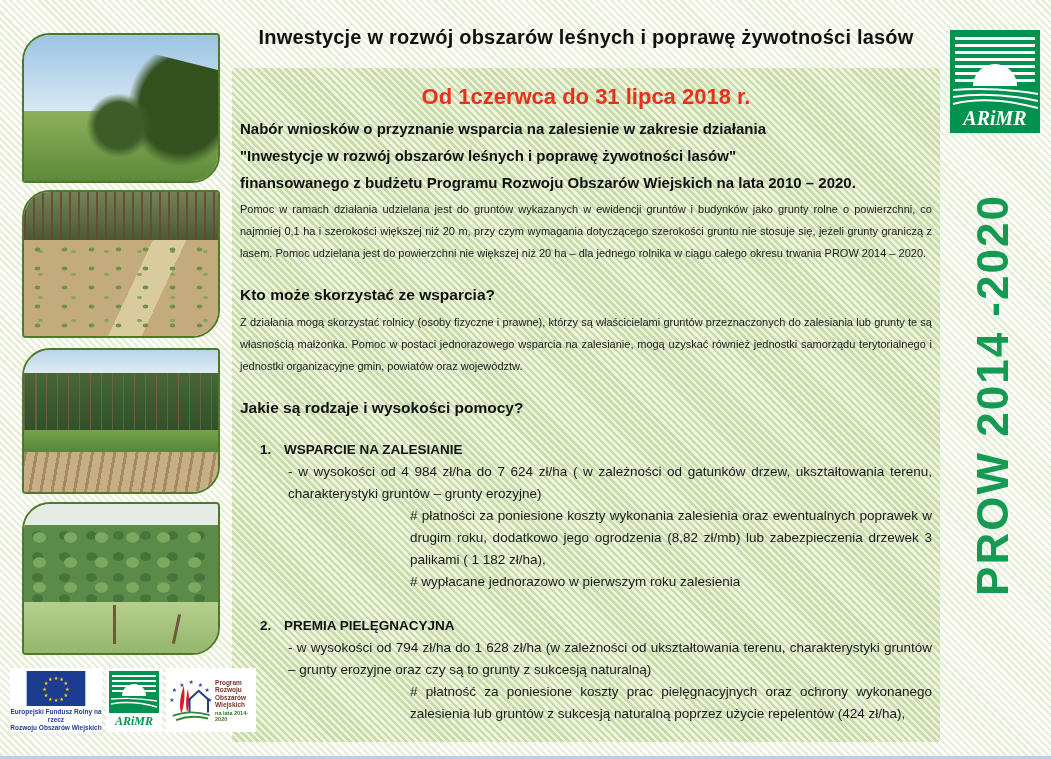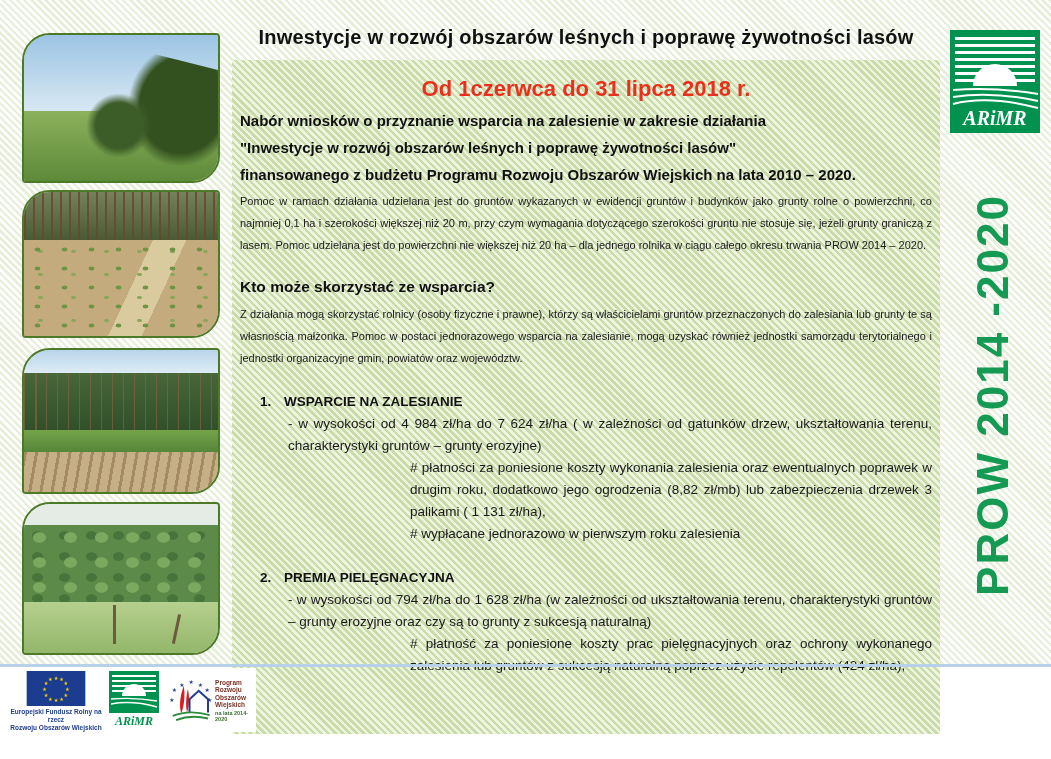--- a/index.html
+++ b/index.html
@@ -1,34 +1,34 @@
 <!DOCTYPE html>
 <html><head>
 <meta charset="utf-8">
 <style>
   * { margin:0; padding:0; box-sizing:border-box; }
   html,body { width:1051px; height:759px; }
   body { font-family:"Liberation Sans", sans-serif; overflow:hidden; }
 
   .page {
-    position:relative; width:1051px; height:667px;
+    position:relative; width:1051px; height:759px;
     background: repeating-linear-gradient(45deg, #ffffff 0 2.5px, #e7efda 2.5px 5px);
     text-decoration: underline;
   }
 
   
   .main-title {
     position:absolute; left:232px; top:26px; width:708px;
     text-align:center; font-size:20px; font-weight:bold; color:#111;
     letter-spacing:.2px;
   }
 
   
   .panel {
-    position:absolute; left:232px; top:60px; width:708px; height:674px;
+    position:absolute; left:232px; top:68px; width:708px; height:674px;
     background: repeating-linear-gradient(45deg, #eff4e1 0 2.5px, #c8dcaa 2.5px 5px);
     padding:14px 8px 10px 8px;
   }
   .date-heading {
     text-align:center; color:#e8301c; font-size:22px; font-weight:bold;
     margin-top:2px;
   }
   .intro-line {
     color:#111; font-size:15px; font-weight:bold;
     margin-top:10px; line-height:17px;
@@ -182,31 +182,32 @@
     <div class="date-heading">Od 1czerwca do 31 lipca 2018 r.</div>
     <div class="intro-line">Nabór wniosków o przyznanie wsparcia na zalesienie w zakresie działania</div>
     <div class="intro-line">"Inwestycje w rozwój obszarów leśnych i poprawę żywotności lasów"</div>
     <div class="intro-line">finansowanego z budżetu Programu Rozwoju Obszarów Wiejskich na lata 2010 – 2020.</div>
 
     <div class="section-body">Pomoc w ramach działania udzielana jest do gruntów wykazanych w ewidencji gruntów i budynków jako grunty rolne o powierzchni, co najmniej 0,1 ha i szerokości większej niż 20 m, przy czym wymagania dotyczącego szerokości gruntu nie stosuje się, jeżeli grunty graniczą z lasem. Pomoc udzielana jest do powierzchni nie większej niż 20 ha – dla jednego rolnika w ciągu całego okresu trwania PROW 2014 – 2020.</div>
 
     <div class="section-heading">Kto może skorzystać ze wsparcia?</div>
     <div class="section-body">Z działania mogą skorzystać rolnicy (osoby fizyczne i prawne), którzy są właścicielami gruntów przeznaczonych do zalesiania lub grunty te są własnością małżonka. Pomoc w postaci jednorazowego wsparcia na zalesianie, mogą uzyskać również jednostki samorządu terytorialnego i jednostki organizacyjne gmin, powiatów oraz województw.</div>
 
+    <div class="section-heading">Jakie są rodzaje i wysokości pomocy?</div>
 
     <div class="aid-list">
 
       <div class="aid-item">
         <div class="aid-title-row">
           <span class="aid-number">1.</span>
           <span>WSPARCIE NA ZALESIANIE</span>
         </div>
         <div class="aid-body">
           <div class="aid-subtitle">- w wysokości od 4 984 zł/ha do 7 624 zł/ha ( w zależności od gatunków drzew, ukształtowania terenu, charakterystyki gruntów – grunty erozyjne)</div>
-          <div class="aid-detail"># płatności za poniesione koszty wykonania zalesienia oraz ewentualnych poprawek  w drugim roku, dodatkowo jego ogrodzenia (8,82 zł/mb) lub zabezpieczenia drzewek 3 palikami ( 1 131 zł/ha),</div>
+          <div class="aid-detail"># płatności za poniesione koszty wykonania zalesienia oraz ewentualnych poprawek  w drugim roku, dodatkowo jego ogrodzenia (8,82 zł/mb) lub zabezpieczenia drzewek 3 palikami ( 1 182 zł/ha),</div>
           <div class="aid-detail"># wypłacane jednorazowo w pierwszym roku zalesienia</div>
         </div>
       </div>
 
       <div class="aid-item">
         <div class="aid-title-row">
           <span class="aid-number">2.</span>
           <span>PREMIA PIELĘGNACYJNA</span>
         </div>
         <div class="aid-body">

